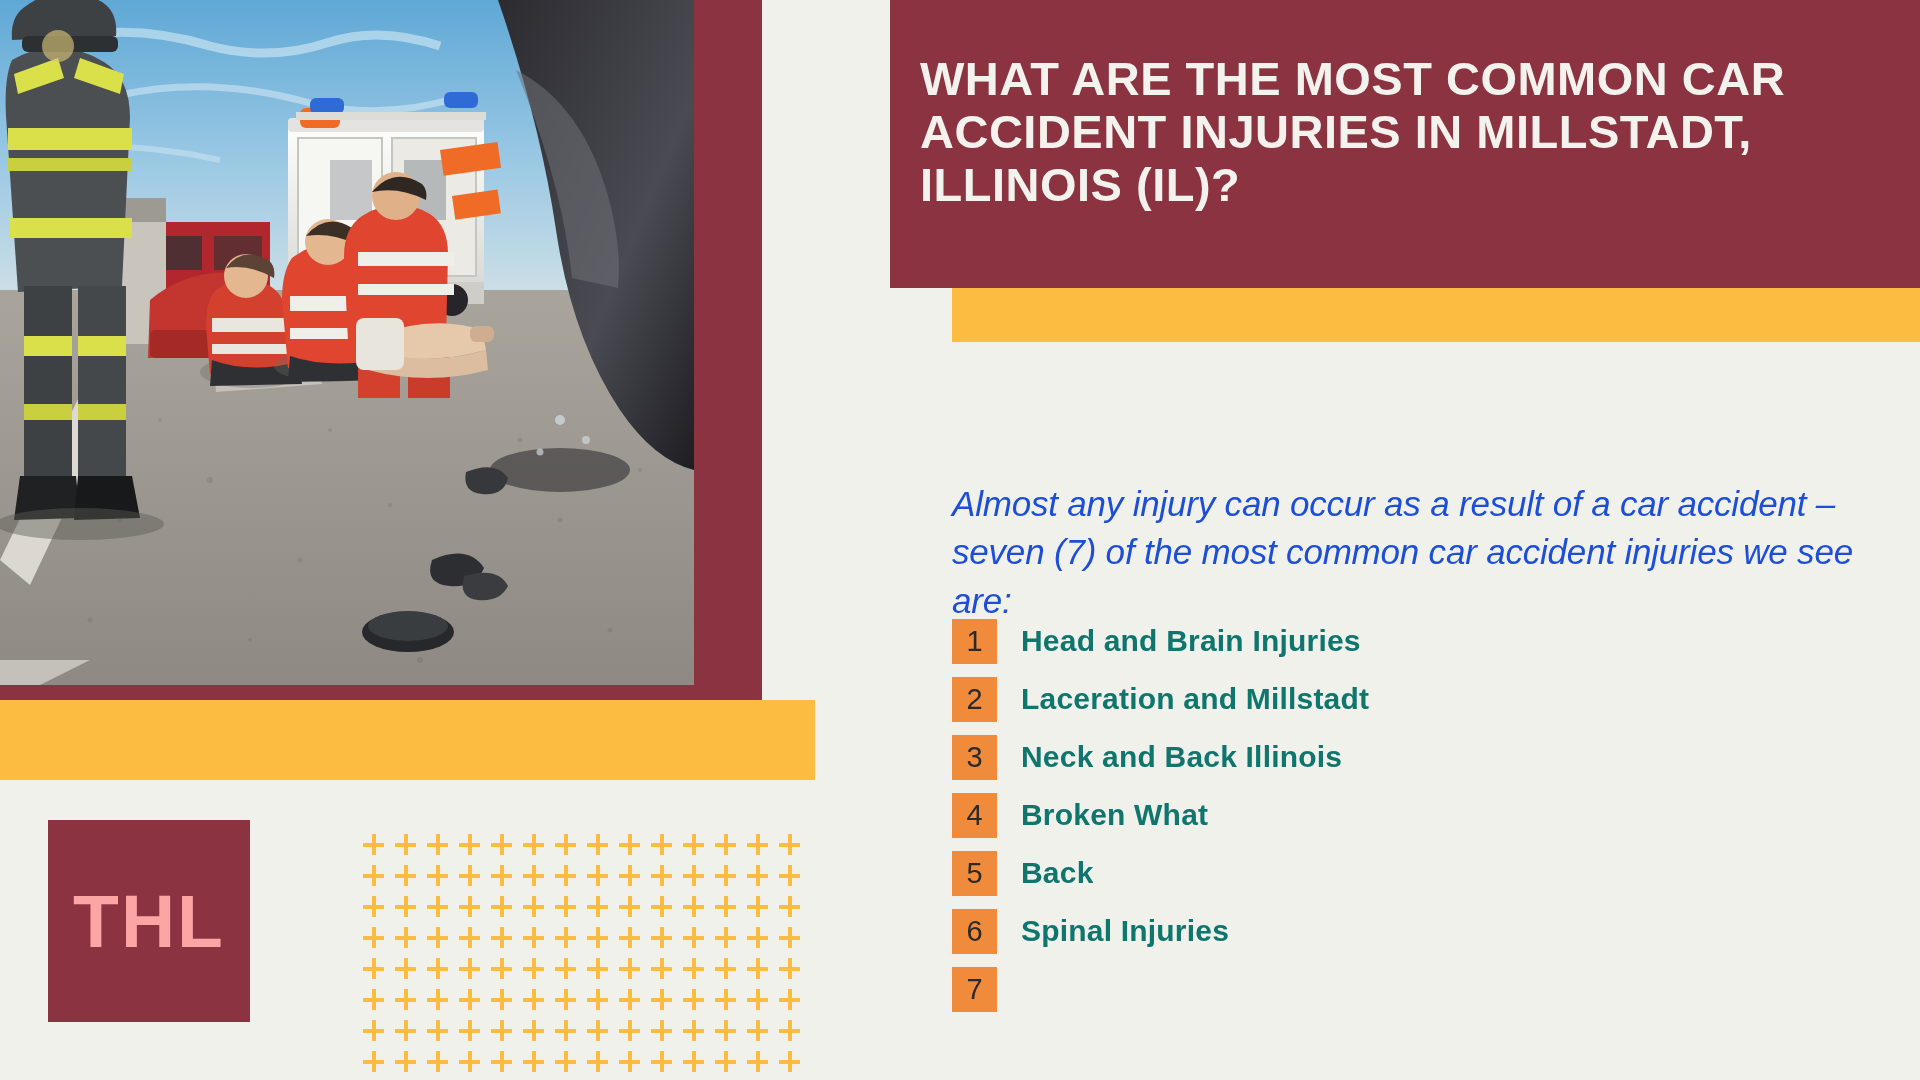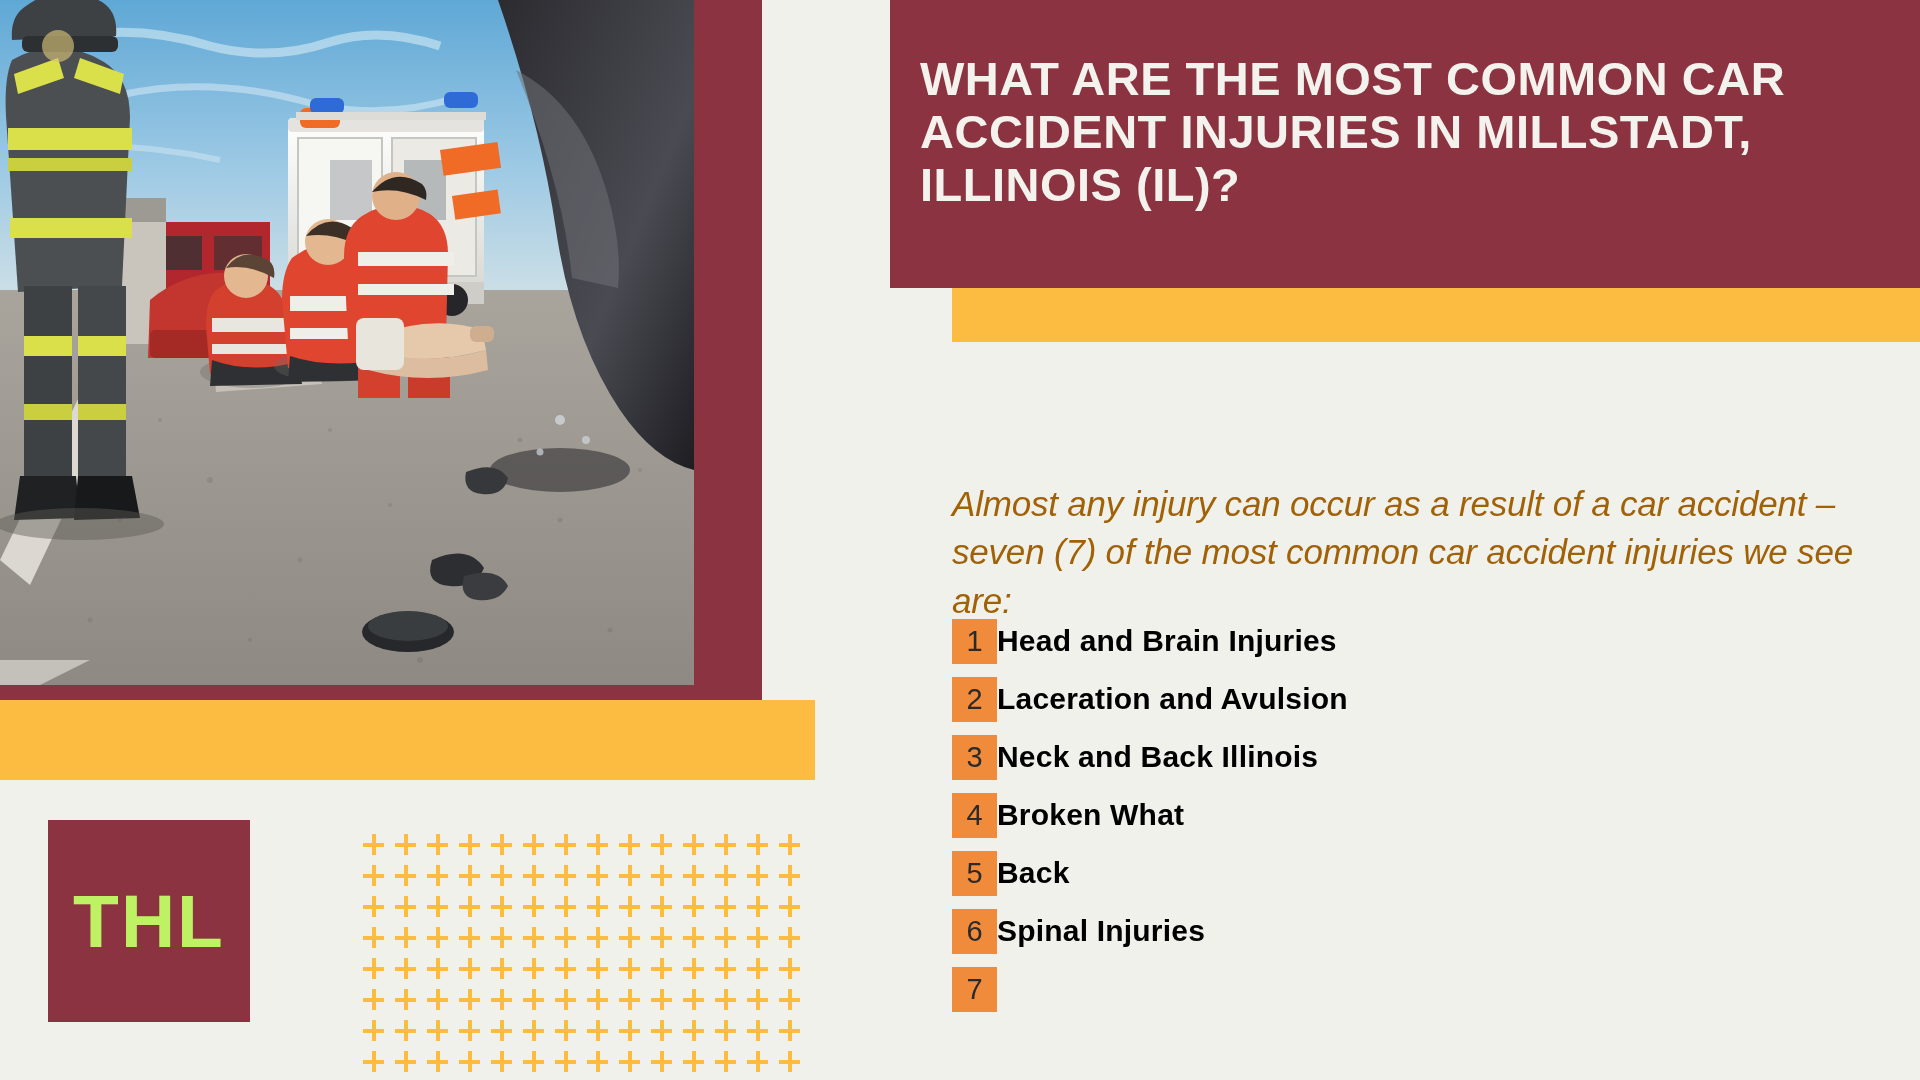--- a/index.html
+++ b/index.html
@@ -43,54 +43,55 @@
   .yellow-bar-top{
     position:absolute;left:952px;top:288px;width:968px;height:54px;background:#fcbc42;
   }
 
   
   .intro{
     position:absolute;left:952px;top:445px;width:940px;
     font-size:35px;
     font-style:italic;
     line-height:1.38;
-    color:#a16207;
+    color:#1d4ed8;
     letter-spacing:-0.2px;
   }
 
   
   .list{
     position:absolute;left:952px;top:612px;width:940px;
   }
   .list-item{
     display:flex;align-items:center;height:58px;margin-bottom:0px;
   }
   .num-box{
     width:45px;height:45px;background:#f08b3c;
     color:#2a2a2a;
     font-size:29px;
     display:flex;align-items:center;justify-content:center;
     flex:0 0 45px;
     font-weight:normal;
   }
   .item-label{
+    margin-left:24px;
     font-size:30px;
     font-weight:bold;
-    color:#000000;
+    color:#0f766e;
     letter-spacing:0.2px;
   }
 
   
   .logo-box{
     position:absolute;left:48px;top:820px;width:202px;height:202px;
     background:#8b3341;
     display:flex;align-items:center;justify-content:center;
   }
   .logo-text{
-    color:#bef264;font-size:75px;font-weight:bold;letter-spacing:2px;
+    color:#fca5a5;font-size:75px;font-weight:bold;letter-spacing:2px;
     line-height:1;
   }
 
   
   .plus-grid{
     position:absolute;left:355px;top:830px;
     display:grid;
     grid-template-columns:repeat(14,32px);
     grid-template-rows:repeat(8,31px);
   }
@@ -282,21 +283,21 @@
 
   <p class="intro">Almost any injury can occur as a result of a car accident – seven (7) of the most common car accident injuries we see are:</p>
 
   <div class="list">
     <div class="list-item">
       <span class="num-box">1</span>
       <span class="item-label">Head and Brain Injuries</span>
     </div>
     <div class="list-item">
       <span class="num-box">2</span>
-      <span class="item-label">Laceration and Avulsion</span>
+      <span class="item-label">Laceration and Millstadt</span>
     </div>
     <div class="list-item">
       <span class="num-box">3</span>
       <span class="item-label">Neck and Back Illinois</span>
     </div>
     <div class="list-item">
       <span class="num-box">4</span>
       <span class="item-label">Broken What</span>
     </div>
     <div class="list-item">

